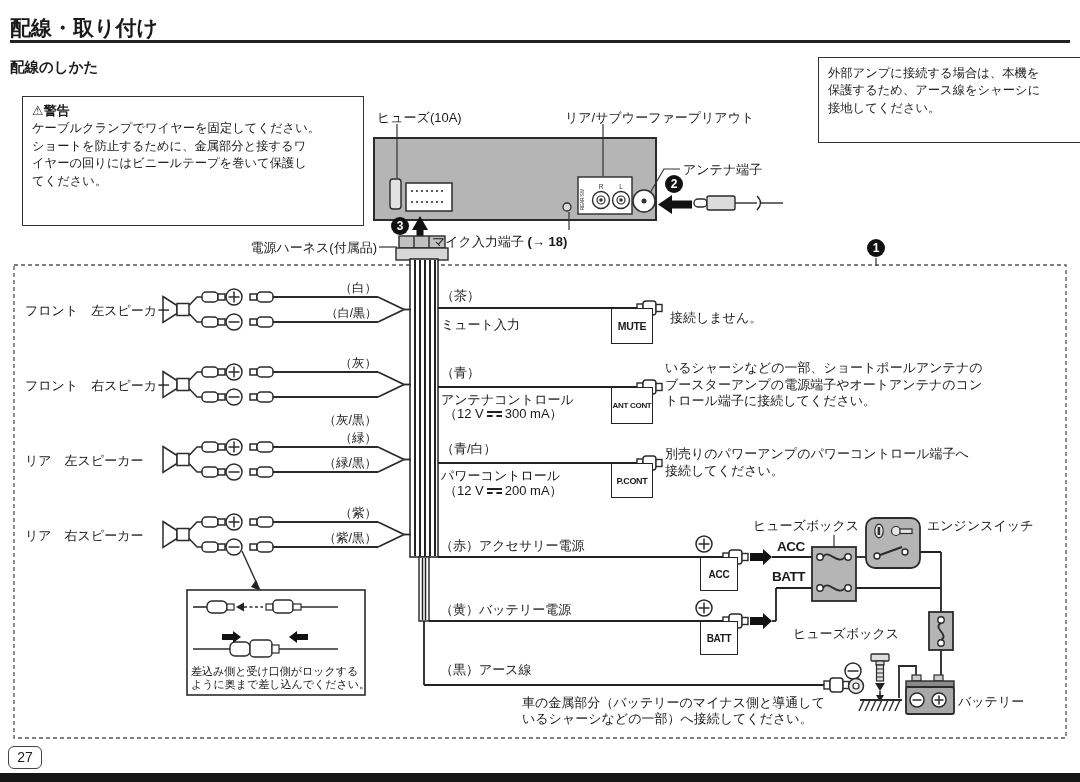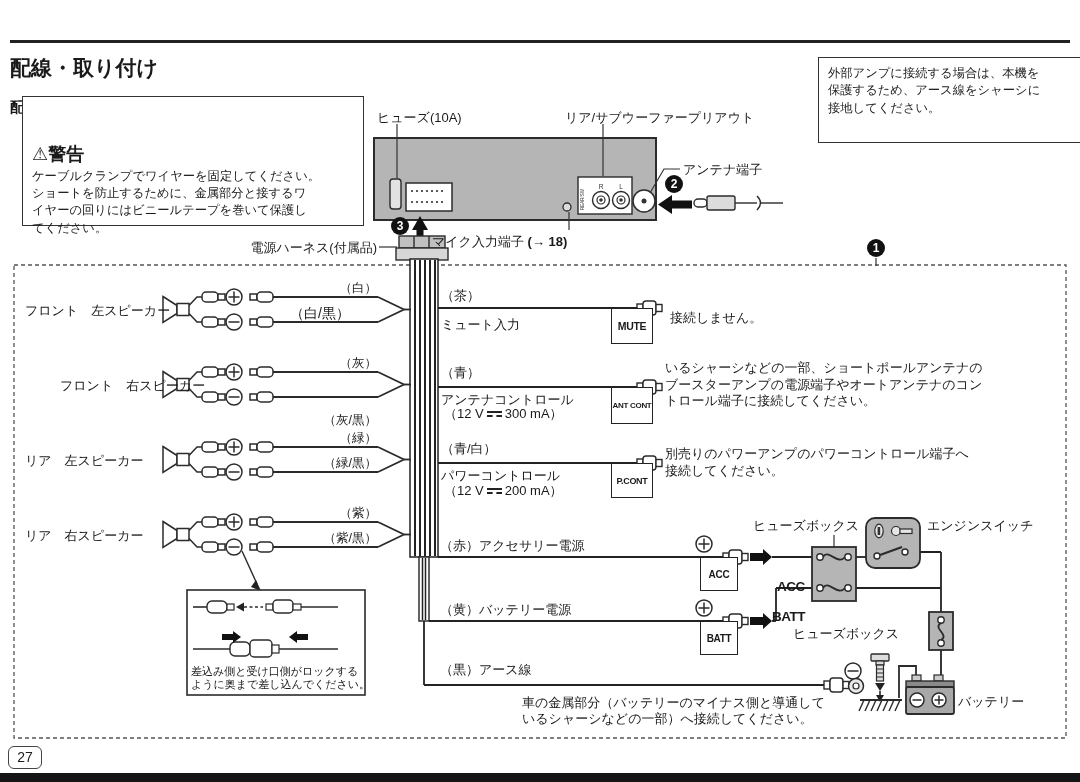--- a/index.html
+++ b/index.html
@@ -1,21 +1,21 @@
 <!DOCTYPE html>
 <html><head>
 <meta charset="utf-8">
 <style>
   html,body{margin:0;padding:0;background:#fff;}
   #page{position:relative;width:1080px;height:782px;background:#fff;overflow:hidden;
         font-family:"Liberation Sans","DejaVu Sans",sans-serif;color:#1a1a1a;}
   .abs{position:absolute;}
   .t{font-size:13px;white-space:nowrap;color:#1a1a1a;}
   .pre{white-space:pre-line;}
-  .b{font-weight:bold;margin-top:40px;}
+  .b{font-weight:bold;}
   svg{position:absolute;left:0;top:0;}
   .tagbox{position:absolute;background:#fff;border:1.6px solid #222;display:flex;
           align-items:center;justify-content:center;font-weight:bold;letter-spacing:-0.3px;margin-left:18px;}
   .callout{position:absolute;width:18px;height:18px;border-radius:50%;background:#111;color:#fff;
            font-size:12px;font-weight:bold;text-align:center;line-height:18px;}
   .dc{display:inline-block;width:15px;vertical-align:middle;margin:0 3px 2px 3px;}
   .dc i{display:block;border-top:2px solid #222;height:0;}
   .dc i+i{border-top-style:dashed;margin-top:2px;}
   .notebox{position:absolute;border:1.4px solid #333;background:#fff;font-size:12.3px;line-height:1.42;}
 </style>
@@ -281,21 +281,21 @@
       <polygon points="233,631 233,643 241,637" fill="#111" stroke="none"></polygon>
       <rect x="297" y="634" width="11" height="6" fill="#111" stroke="none"></rect>
       <polygon points="297,631 297,643 289,637" fill="#111" stroke="none"></polygon>
     </g>
   </svg>
 
   <div class="abs b" style="left:10px;top:14px;font-size:21px;">配線・取り付け</div>
   <div class="abs b" style="left:10px;top:58px;font-size:14.5px;">配線のしかた</div>
 
   <div class="notebox" style="left:22px;top:96px;width:322px;height:118px;padding:5px 9px;">
-    <div class="b" style="font-size:18px;"><span>⚠</span><span>警告</span></div>
+    <div class="b" style="font-size:13px;"><span>⚠</span><span>警告</span></div>
     <div class="pre">ケーブルクランプでワイヤーを固定してください。
 ショートを防止するために、金属部分と接するワ
 イヤーの回りにはビニールテープを巻いて保護し
 てください。</div>
   </div>
 
   <div class="notebox pre" style="left:818px;top:57px;width:252px;height:70px;padding:7px 9px;">外部アンプに接続する場合は、本機を
 保護するため、アース線をシャーシに
 接地してください。</div>
 
@@ -303,26 +303,26 @@
   <div class="abs t" style="left:565px;top:109px;">リア/サブウーファープリアウト</div>
   <div class="abs t" style="left:683px;top:161px;">アンテナ端子</div>
   <div class="abs t" style="left:432px;top:233px;"><span>マイク入力端子</span> <span class="b">(→ 18)</span></div>
   <div class="abs t" style="left:237px;top:239px;width:140px;text-align:right;">電源ハーネス(付属品)</div>
 
   <div class="callout" style="left:867px;top:239px;">1</div>
   <div class="callout" style="left:665px;top:175px;">2</div>
   <div class="callout" style="left:391px;top:217px;">3</div>
 
   <div class="abs t" style="left:25px;top:302px;">フロント　左スピーカー</div>
-  <div class="abs t" style="left:25px;top:377px;margin-left:35px;">フロント　右スピーカー</div>
+  <div class="abs t" style="left:25px;top:377px;">フロント　右スピーカー</div>
   <div class="abs t" style="left:25px;top:452px;">リア　左スピーカー</div>
   <div class="abs t" style="left:25px;top:527px;">リア　右スピーカー</div>
 
   <div class="abs t" style="left:300px;top:280px;width:77px;text-align:right;font-size:12.5px;">（白）</div>
-  <div class="abs t" style="left:290px;top:305px;width:87px;text-align:left;font-size:14px;">（白/黒）</div>
+  <div class="abs t" style="left:290px;top:305px;width:87px;text-align:right;font-size:12px;">（白/黒）</div>
   <div class="abs t" style="left:300px;top:355px;width:77px;text-align:right;font-size:12.5px;">（灰）</div>
   <div class="abs t" style="left:290px;top:380px;width:87px;text-align:right;font-size:12.5px;margin-top:32px;">（灰/黒）</div>
   <div class="abs t" style="left:300px;top:430px;width:77px;text-align:right;font-size:12.5px;">（緑）</div>
   <div class="abs t" style="left:290px;top:455px;width:87px;text-align:right;font-size:12.5px;">（緑/黒）</div>
   <div class="abs t" style="left:300px;top:505px;width:77px;text-align:right;font-size:12.5px;">（紫）</div>
   <div class="abs t" style="left:290px;top:530px;width:87px;text-align:right;font-size:12.5px;">（紫/黒）</div>
 
   <div class="abs t" style="left:441px;top:287px;">（茶）</div>
   <div class="abs t" style="left:441px;top:316px;">ミュート入力</div>
   <div class="tagbox" style="left:593px;top:308px;width:40px;height:34px;font-size:10.5px;">MUTE</div>

